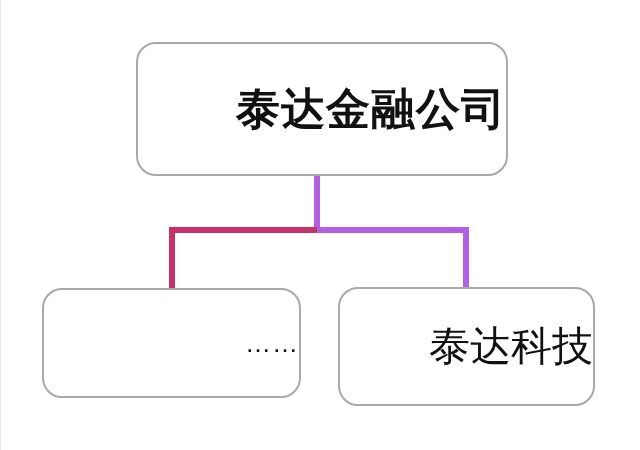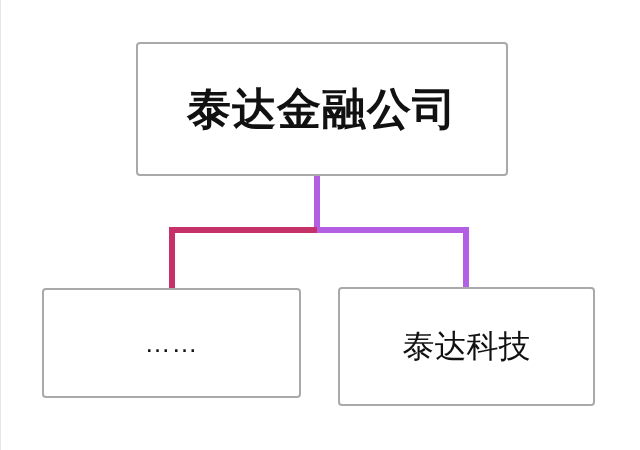--- a/index.html
+++ b/index.html
@@ -14,45 +14,45 @@
     background: var(--canvas-bg, #ffffff);
     border-left: 1px solid #e7e7e7;
     overflow: hidden;
     font-family: "Liberation Sans", sans-serif;
     box-sizing: border-box;
   }
   .node {
     position: absolute;
     background: var(--node-bg, #ffffff);
     border: 2px solid var(--node-border, #a9a9a9);
-    border-radius: 4px;
+    border-radius: 20px;
     box-sizing: border-box;
     display: flex;
     align-items: center;
-    justify-content: center;
+    justify-content: flex-end;
     color: var(--text, #111111);
     z-index: 2;
   }
   .node-root {
     left: 135px; top: 42px;
     width: 372px; height: 134px;
     font-size: 44px;
     font-weight: bold;
     letter-spacing: 1px;
   }
   .node-left {
     left: 41px; top: 288px;
     width: 259px; height: 110px;
     font-size: 26px;
     letter-spacing: 1px;
   }
   .node-right {
     left: 337px; top: 287px;
     width: 257px; height: 119px;
-    font-size: 32px;
+    font-size: 41px;
   }
   .conn {
     position: absolute;
     z-index: 1;
   }
   .conn-stem {
     left: 313px; top: 176px;
     width: 6px; height: 57px;
     background: var(--branch-right, #b25fe3);
   }

